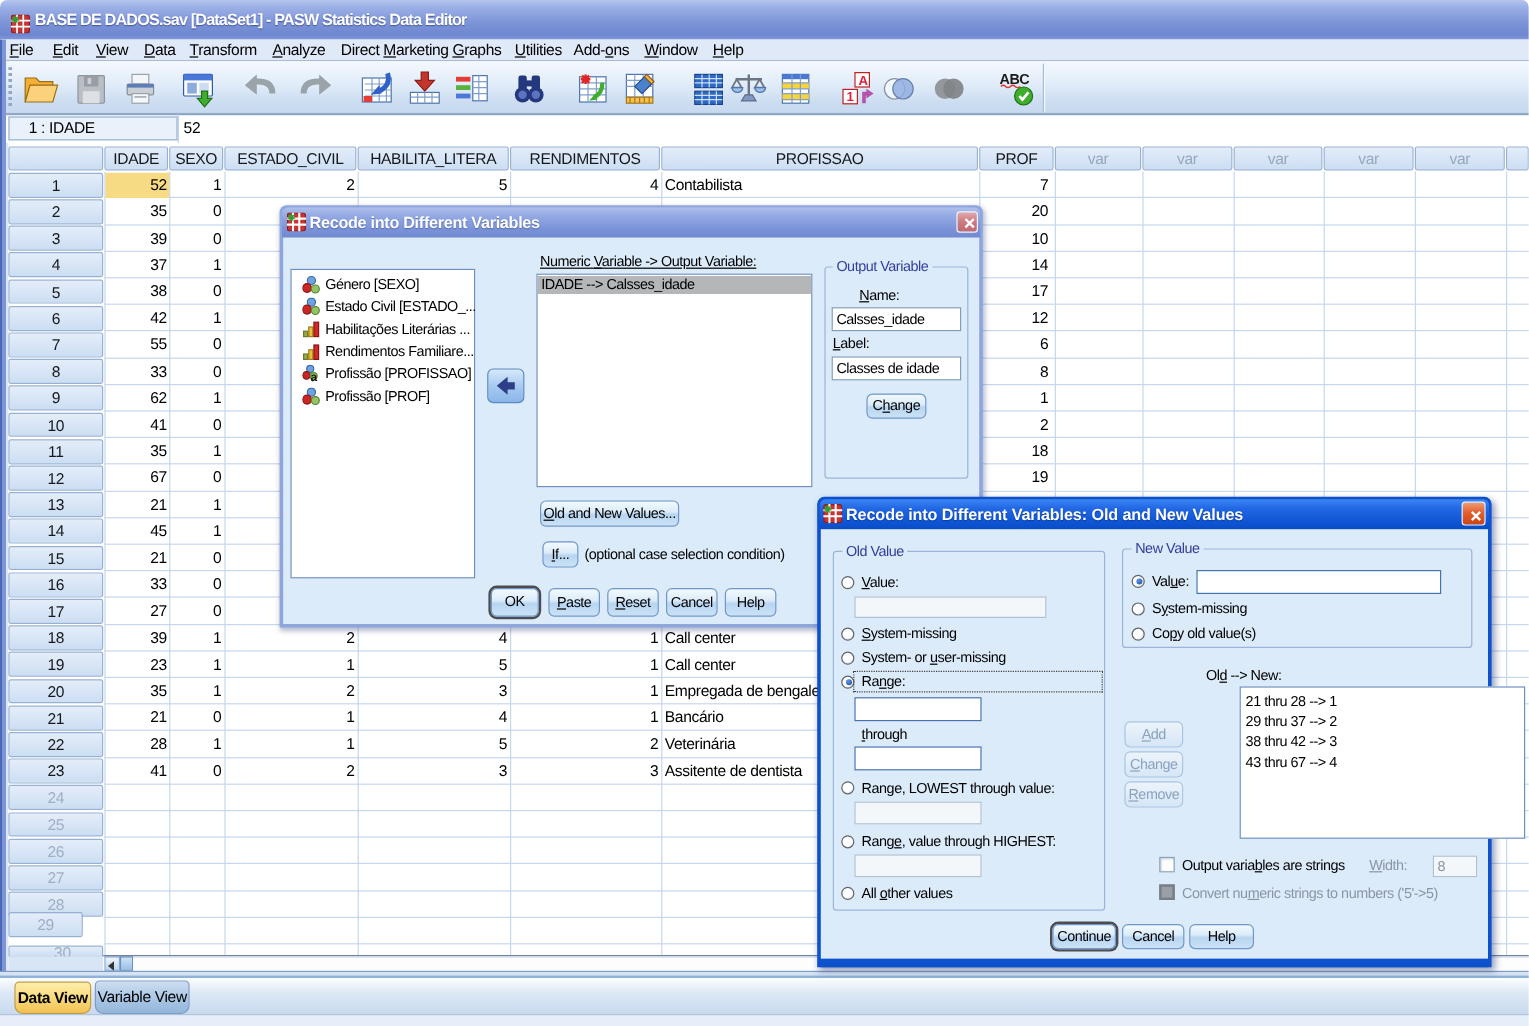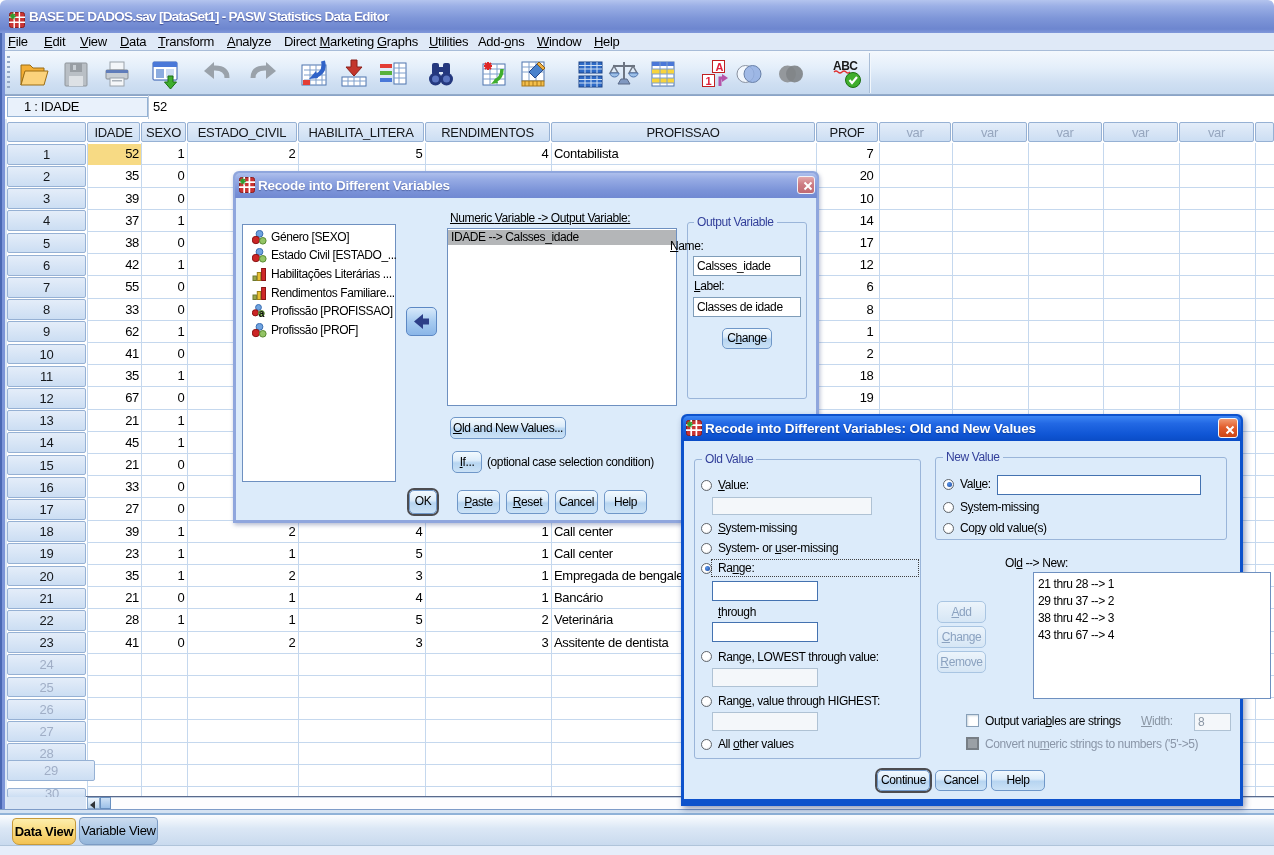--- a/index.html
+++ b/index.html
@@ -259,21 +259,21 @@
 <div class="ab hc" style="left:7px;top:543.4px;width:79px;height:20.8px;line-height:20.8px;color:#15181c;">19</div>
 <div class="ab hc" style="left:7px;top:565.6px;width:79px;height:20.8px;line-height:20.8px;color:#15181c;">20</div>
 <div class="ab hc" style="left:7px;top:587.8000000000001px;width:79px;height:20.8px;line-height:20.8px;color:#15181c;">21</div>
 <div class="ab hc" style="left:7px;top:610.0px;width:79px;height:20.8px;line-height:20.8px;color:#15181c;">22</div>
 <div class="ab hc" style="left:7px;top:632.1999999999999px;width:79px;height:20.8px;line-height:20.8px;color:#15181c;">23</div>
 <div class="ab hc" style="left:7px;top:654.4px;width:79px;height:20.8px;line-height:20.8px;color:#a0aec6;">24</div>
 <div class="ab hc" style="left:7px;top:676.6px;width:79px;height:20.8px;line-height:20.8px;color:#a0aec6;">25</div>
 <div class="ab hc" style="left:7px;top:698.8000000000001px;width:79px;height:20.8px;line-height:20.8px;color:#a0aec6;">26</div>
 <div class="ab hc" style="left:7px;top:720.9999999999999px;width:79px;height:20.8px;line-height:20.8px;color:#a0aec6;">27</div>
 <div class="ab hc" style="left:7px;top:743.1999999999999px;width:79px;height:20.8px;line-height:20.8px;color:#a0aec6;">28</div>
-<div class="ab hc" style="left:7px;top:760px;width:88px;height:20.8px;line-height:20.8px;color:#a0aec6;">29</div>
+<div class="ab hc" style="left:7px;top:760px;width:62px;height:20.8px;line-height:20.8px;color:#a0aec6;">29</div>
 <div class="ab hc" style="left:7px;top:787.6px;width:79px;height:10.0px;line-height:10.0px;color:#a0aec6;padding-left:11px;">30</div>
 <div class="ab " style="left:79px;top:143.2px;height:22px;line-height:22px;width:60px;text-align:right;">52</div>
 <div class="ab " style="left:79px;top:165.39999999999998px;height:22px;line-height:22px;width:60px;text-align:right;">35</div>
 <div class="ab " style="left:79px;top:187.6px;height:22px;line-height:22px;width:60px;text-align:right;">39</div>
 <div class="ab " style="left:79px;top:209.79999999999998px;height:22px;line-height:22px;width:60px;text-align:right;">37</div>
 <div class="ab " style="left:79px;top:232.0px;height:22px;line-height:22px;width:60px;text-align:right;">38</div>
 <div class="ab " style="left:79px;top:254.2px;height:22px;line-height:22px;width:60px;text-align:right;">42</div>
 <div class="ab " style="left:79px;top:276.4px;height:22px;line-height:22px;width:60px;text-align:right;">55</div>
 <div class="ab " style="left:79px;top:298.6px;height:22px;line-height:22px;width:60px;text-align:right;">33</div>
 <div class="ab " style="left:79px;top:320.79999999999995px;height:22px;line-height:22px;width:60px;text-align:right;">62</div>
@@ -420,29 +420,29 @@
 <div class="ab dg" style="left:271px;top:321.0px;height:18.7px;line-height:18.7px;">Profissão [PROF]</div>
 <div class="ab dg" style="left:450px;top:211px;height:15px;line-height:15px;text-decoration:underline;">Numeric <u>V</u>ariable -&gt; Output Variable:</div>
 <div class="ab lb dg" style="left:447px;top:228px;width:230px;height:178px;"></div>
 <div class="ab dg" style="left:448px;top:229.5px;width:228px;height:15.5px;background:#b4b6b8;"></div>
 <div class="ab dg" style="left:451px;top:229.5px;height:15.5px;line-height:15.5px;">IDADE --&gt; Calsses_idade</div>
 <div class="ab dg" style="left:406px;top:307px;width:31px;height:29px;border-radius:5px;border:1px solid #5c88c4;background:linear-gradient(180deg,#d7e9fa,#a7cbf0 50%,#8ab6e8);"><svg width="29" height="27" viewBox="0 0 29 27">
         <path d="M7 13.5 L16 6 V10.5 H22 V16.5 H16 V21 Z" fill="#2c3e87"></path>
       </svg></div>
 <div class="ab grp dg" style="left:687px;top:222px;width:120px;height:177px;"></div>
 <div class="ab glab dg" style="left:694px;top:215px;height:14px;line-height:14px;">Output Variable</div>
-<div class="ab dg" style="left:670px;top:239px;height:14px;line-height:14px;"><u>N</u>ame:</div>
+<div class="ab dg" style="left:716px;top:239px;height:14px;line-height:14px;"><u>N</u>ame:</div>
 <div class="ab tf dg" style="left:693px;top:256px;width:108px;height:20px;line-height:18px;">Calsses_idade</div>
 <div class="ab dg" style="left:694px;top:279px;height:14px;line-height:14px;"><u>L</u>abel:</div>
 <div class="ab tf dg" style="left:693px;top:297px;width:108px;height:20px;line-height:18px;">Classes de idade</div>
 <div class="ab btn dg" style="left:722px;top:328px;width:50px;height:21px;line-height:19px;">C<u>h</u>ange</div>
 <div class="ab btn dg" style="left:450px;top:417px;width:116px;height:22px;line-height:20px;"><u>O</u>ld and New Values...</div>
 <div class="ab btn dg" style="left:452px;top:451px;width:30px;height:22px;line-height:20px;"><u>I</u>f...</div>
 <div class="ab dg" style="left:487px;top:451px;height:22px;line-height:22px;">(optional case selection condition)</div>
-<div class="ab btn foc dg" style="left:409px;top:490px;width:28px;height:24px;line-height:21px;">OK</div>
+<div class="ab btn foc dg" style="left:409px;top:490px;width:40px;height:24px;line-height:21px;">OK</div>
 <div class="ab btn dg" style="left:457px;top:490px;width:43px;height:24px;line-height:22px;"><u>P</u>aste</div>
 <div class="ab btn dg" style="left:506px;top:490px;width:43px;height:24px;line-height:22px;"><u>R</u>eset</div>
 <div class="ab btn dg" style="left:555px;top:490px;width:43px;height:24px;line-height:22px;">Cancel</div>
 <div class="ab btn dg" style="left:604px;top:490px;width:43px;height:24px;line-height:22px;">Help</div>
 <div class="ab dg" style="left:681px;top:414px;width:562px;height:392px;background:#0d52cc;border-radius:6px 6px 0 0;box-shadow:2px 3px 6px rgba(20,40,100,0.45);"></div>
 <div class="ab dg" style="left:683px;top:416px;width:558px;height:25px;background:linear-gradient(180deg,#3c86f4 0%,#2268e4 30%,#0f55d4 75%,#0a4cc6 100%);border-radius:5px 5px 0 0;"></div>
 <div class="ab dg" style="left:686px;top:420px;width:16px;height:16px;"><svg width="16" height="16" viewBox="0 0 16 16">
         <rect x="0.5" y="0.5" width="15" height="15" rx="2" fill="#c93333" stroke="#8a1f1f"></rect>
         <path d="M0 5.2 h16 M0 10.2 h16 M5.2 0 v16 M10.4 0 v16" stroke="#fff" stroke-width="1.7"></path>
         <path d="M3.5 0 L4.4 2.3 6.7 1.6 5.6 3.6 7.6 4.9 5.3 5.4 5.8 7.7 3.9 6.2 2.4 8 2.3 5.6 0 5.5 1.9 4.1 0.7 2 3 2.6 Z" fill="#2fa02f"></path>

